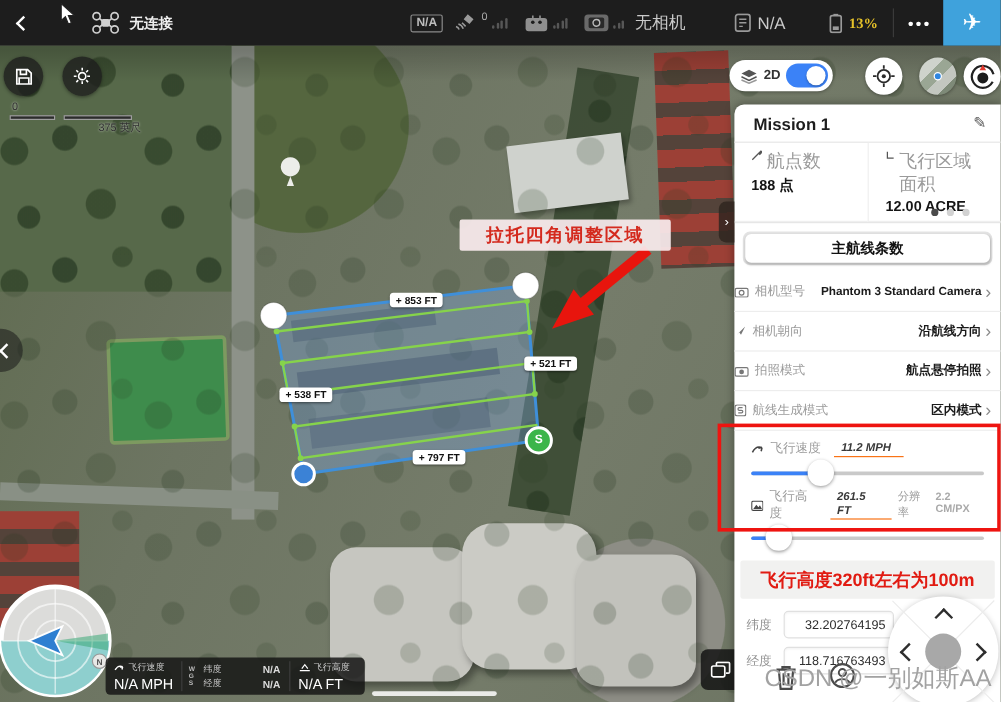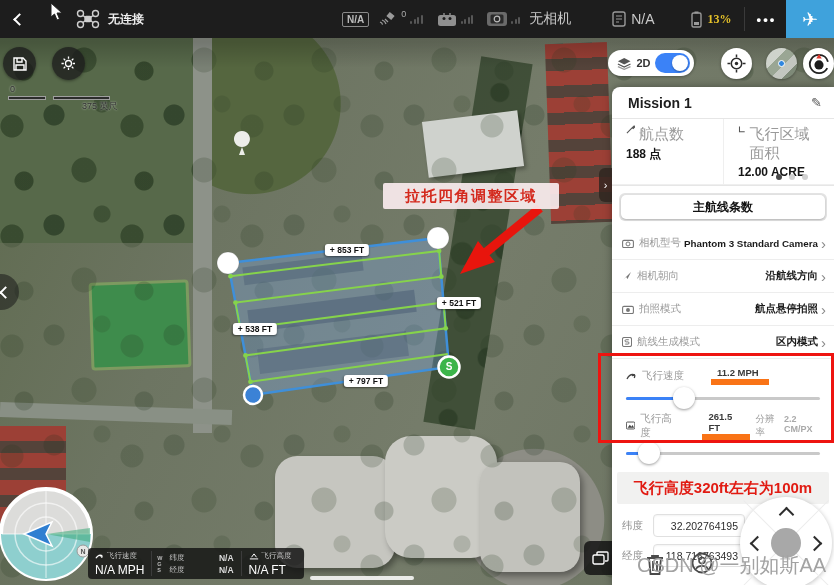--- a/index.html
+++ b/index.html
@@ -80,31 +80,31 @@
   .stat { padding:6px 10px 5px 14px; border-bottom:1px solid #efefef; }
   .stat:nth-child(2n) { border-left:1px solid #efefef; }
   .stat .lab { display:flex; gap:4px; color:#9a9a9a; font-size:15px; }
   .stat .val { color:#151515; font-size:12px; font-weight:bold; margin-top:2px; }
   .dots { position:absolute; right:26px; bottom:5px; display:flex; gap:7px; }
   .dots i { width:6px; height:6px; border-radius:50%; background:#d2d2d2; }
   .dots i.on { background:#4a4a4a; }
   .tabs { margin:7px 7px 6px; background:#e3e3e3; border-radius:6px; display:flex; height:28px; padding:2px; }
   .tab { flex:1; display:flex; align-items:center; justify-content:center; font-size:12px; font-weight:bold; color:#4c4c4c; border-radius:5px; }
   .tab.active { background:#fff; color:#111; box-shadow:0 1px 2px rgba(0,0,0,.2); }
-  .srow { height:33px; display:flex; align-items:center; padding:0 8px 0 10px; border-bottom:1px solid #ededed; }
+  .srow { height:33px; display:flex; align-items:center; padding:0 8px 0 0; border-bottom:1px solid #ededed; }
   .srow .lab { display:flex; gap:5px; align-items:center; color:#9a9a9a; font-size:10.5px; white-space:nowrap; }
   .srow .val { margin-left:auto; color:#1b1b1b; font-size:10.5px; font-weight:bold; text-align:right; }
   .srow .chv { color:#8a8a8a; font-size:15px; margin-left:3px; line-height:1; }
 
   .redbox { position:absolute; left:-14px; top:266px; width:236px; height:90px; border:3px solid #ee1410; z-index:40; pointer-events:none; }
   .sliders { padding:6px 0 0; }
   .slrow { padding:2px 14px 0; }
   .slrow .top { display:flex; align-items:center; gap:5px; }
   .slrow .lab { color:#9a9a9a; font-size:10.5px; }
-  .slrow .val { color:#3a3a3a; font-size:9.5px; font-weight:bold; border-bottom:6px solid #f97316; padding:0 10px 1px 6px; margin-left:22px; }
+  .slrow .val { color:#3a3a3a; font-size:9.5px; font-weight:bold; border-bottom:1px solid #f97316; padding:0 10px 1px 6px; margin-left:6px;font-style:italic; }
   .slrow .res { margin-left:auto; display:flex; gap:5px; align-items:baseline; }
   .slrow .res .rl { color:#9a9a9a; font-size:9.5px; } .slrow .res .rv { color:#a9a9a9; font-size:9px; font-weight:bold; }
   .track { position:relative; height:22px; margin-top:2px; }
   .track .rail { position:absolute; left:0; right:0; top:10px; height:3px; background:#c9c9c9; border-radius:2px; }
   .track .fill { position:absolute; left:0; top:10px; height:3px; background:#3b82f7; border-radius:2px; }
   .track .knob { position:absolute; top:0; width:22px; height:22px; background:#fff; border-radius:50%; box-shadow:0 1px 3px rgba(0,0,0,.4); transform:translateX(-50%); }
 
   .note { margin:8px 5px 0; background:#f1f1f0; border-radius:2px; height:32px; display:flex; align-items:center; justify-content:center; color:#e11b12; font-weight:bold; font-size:15px; }
 
   .coords { padding:10px 0 0 10px; }

